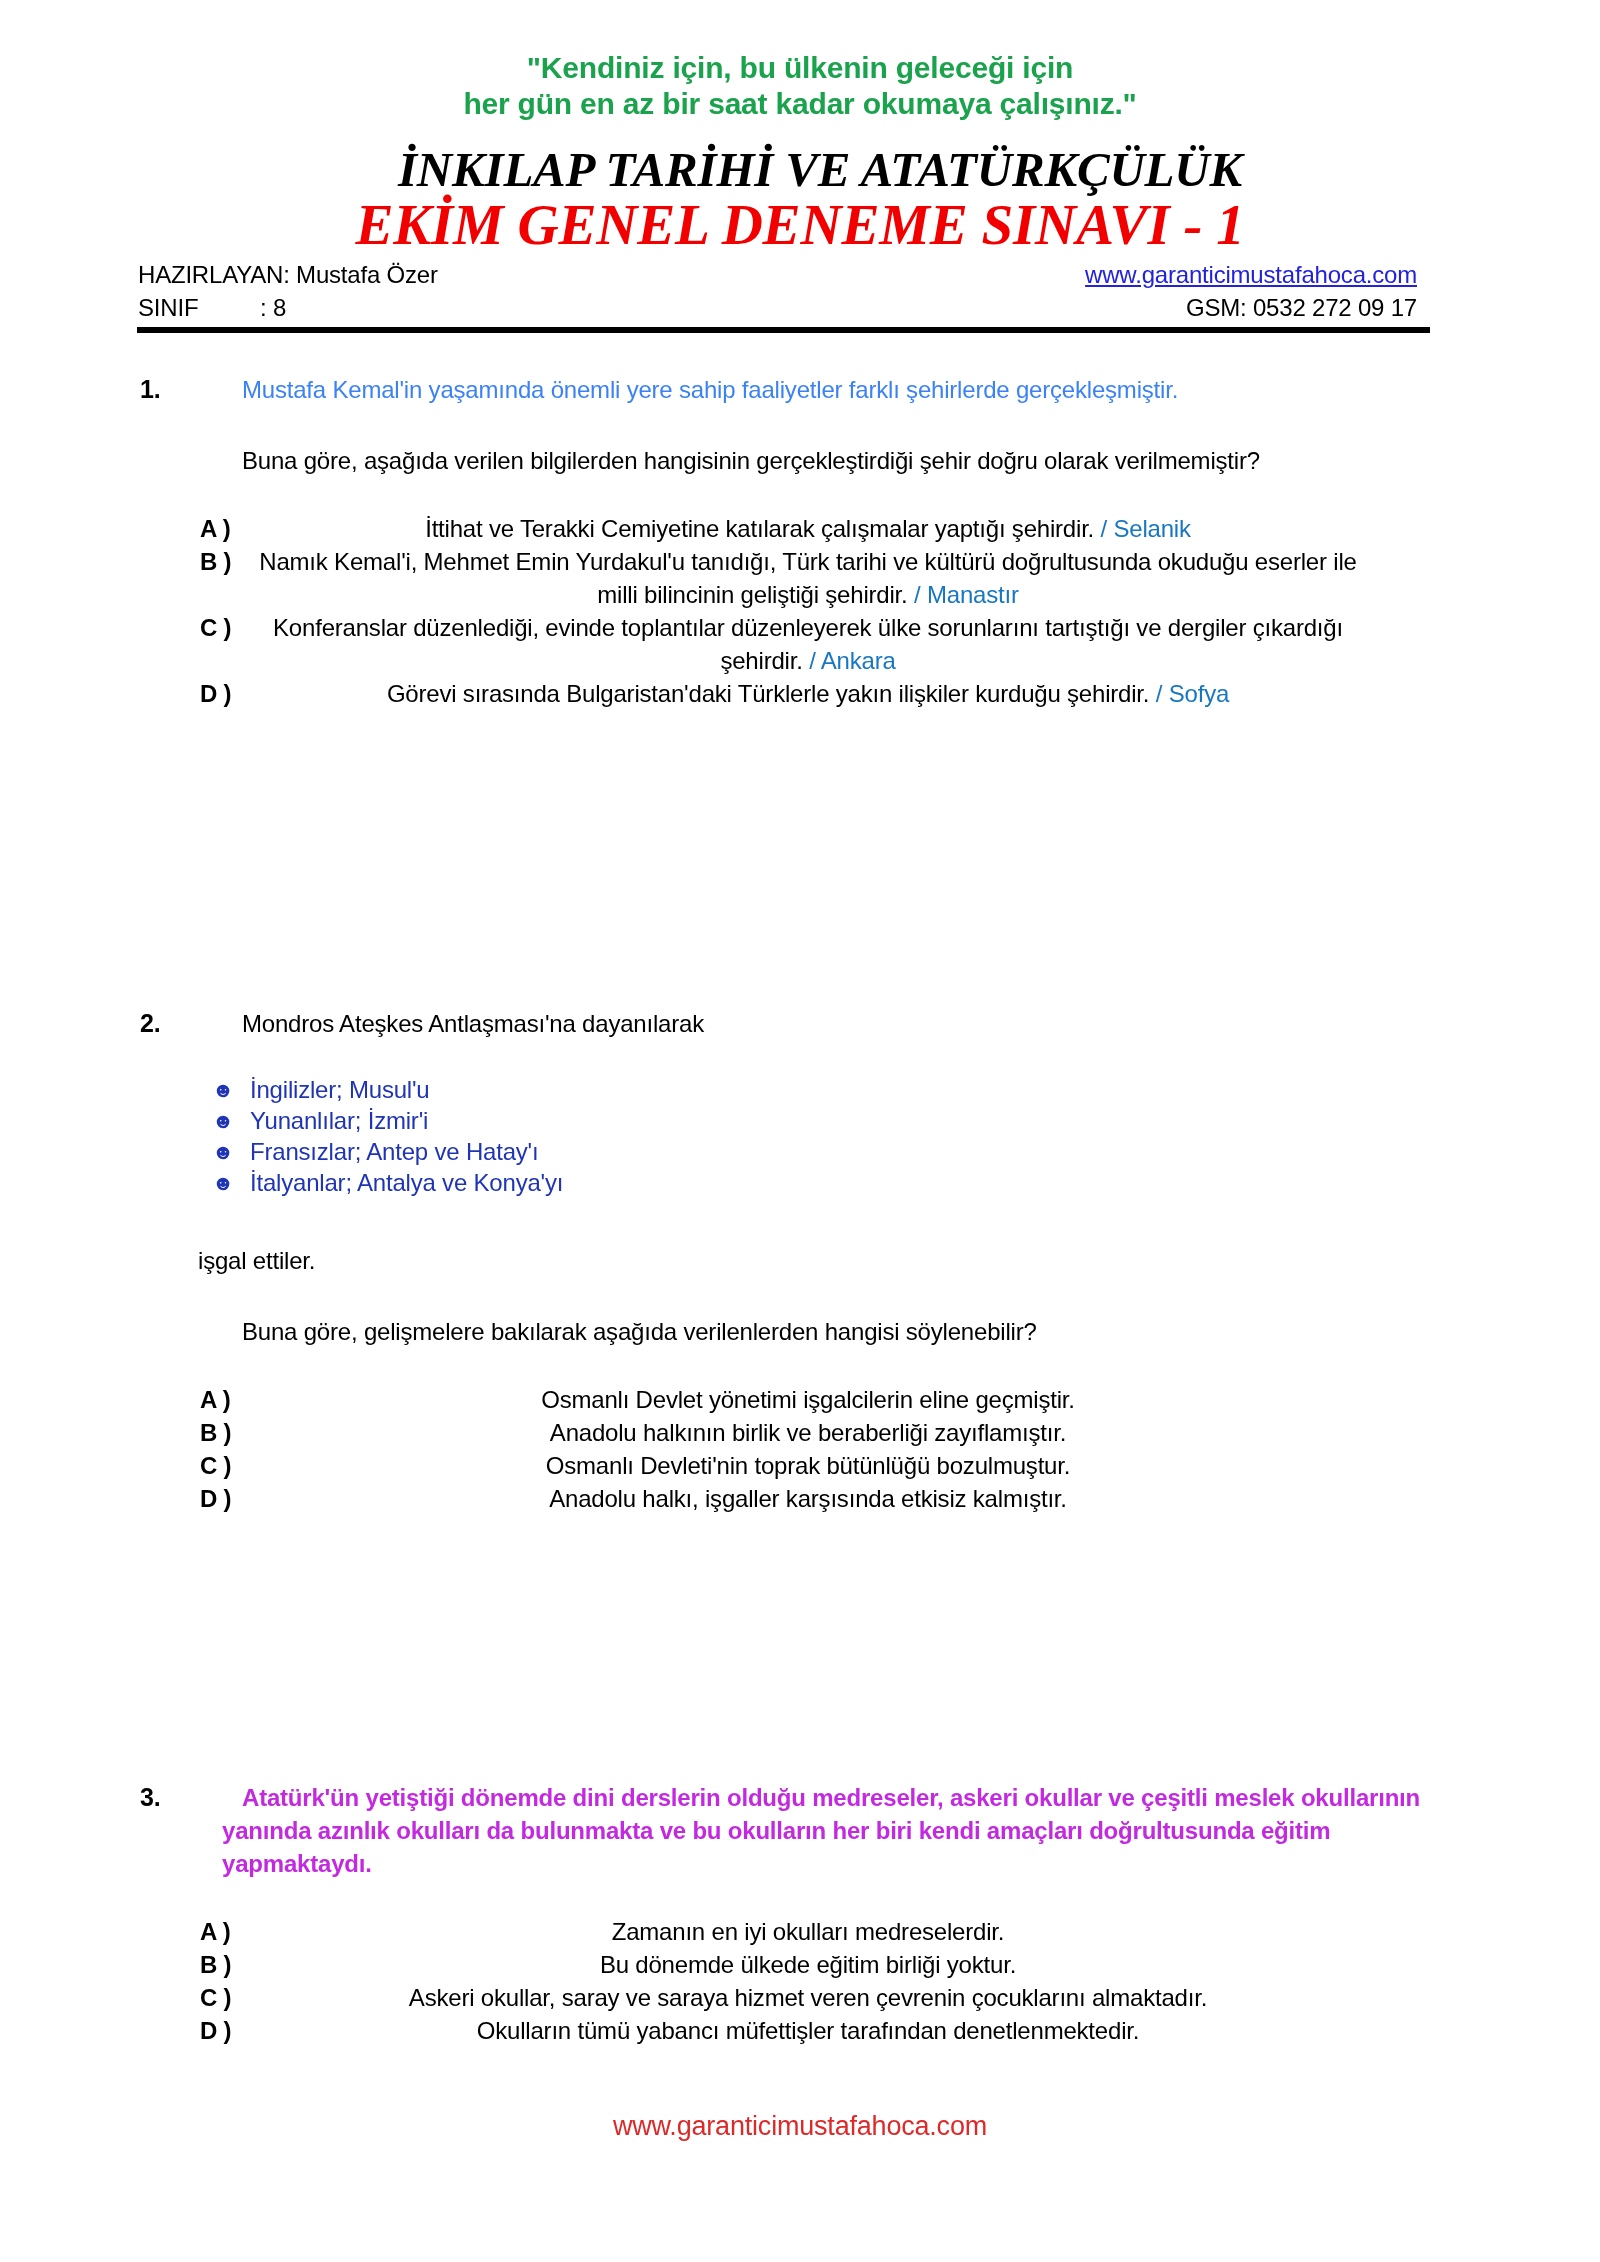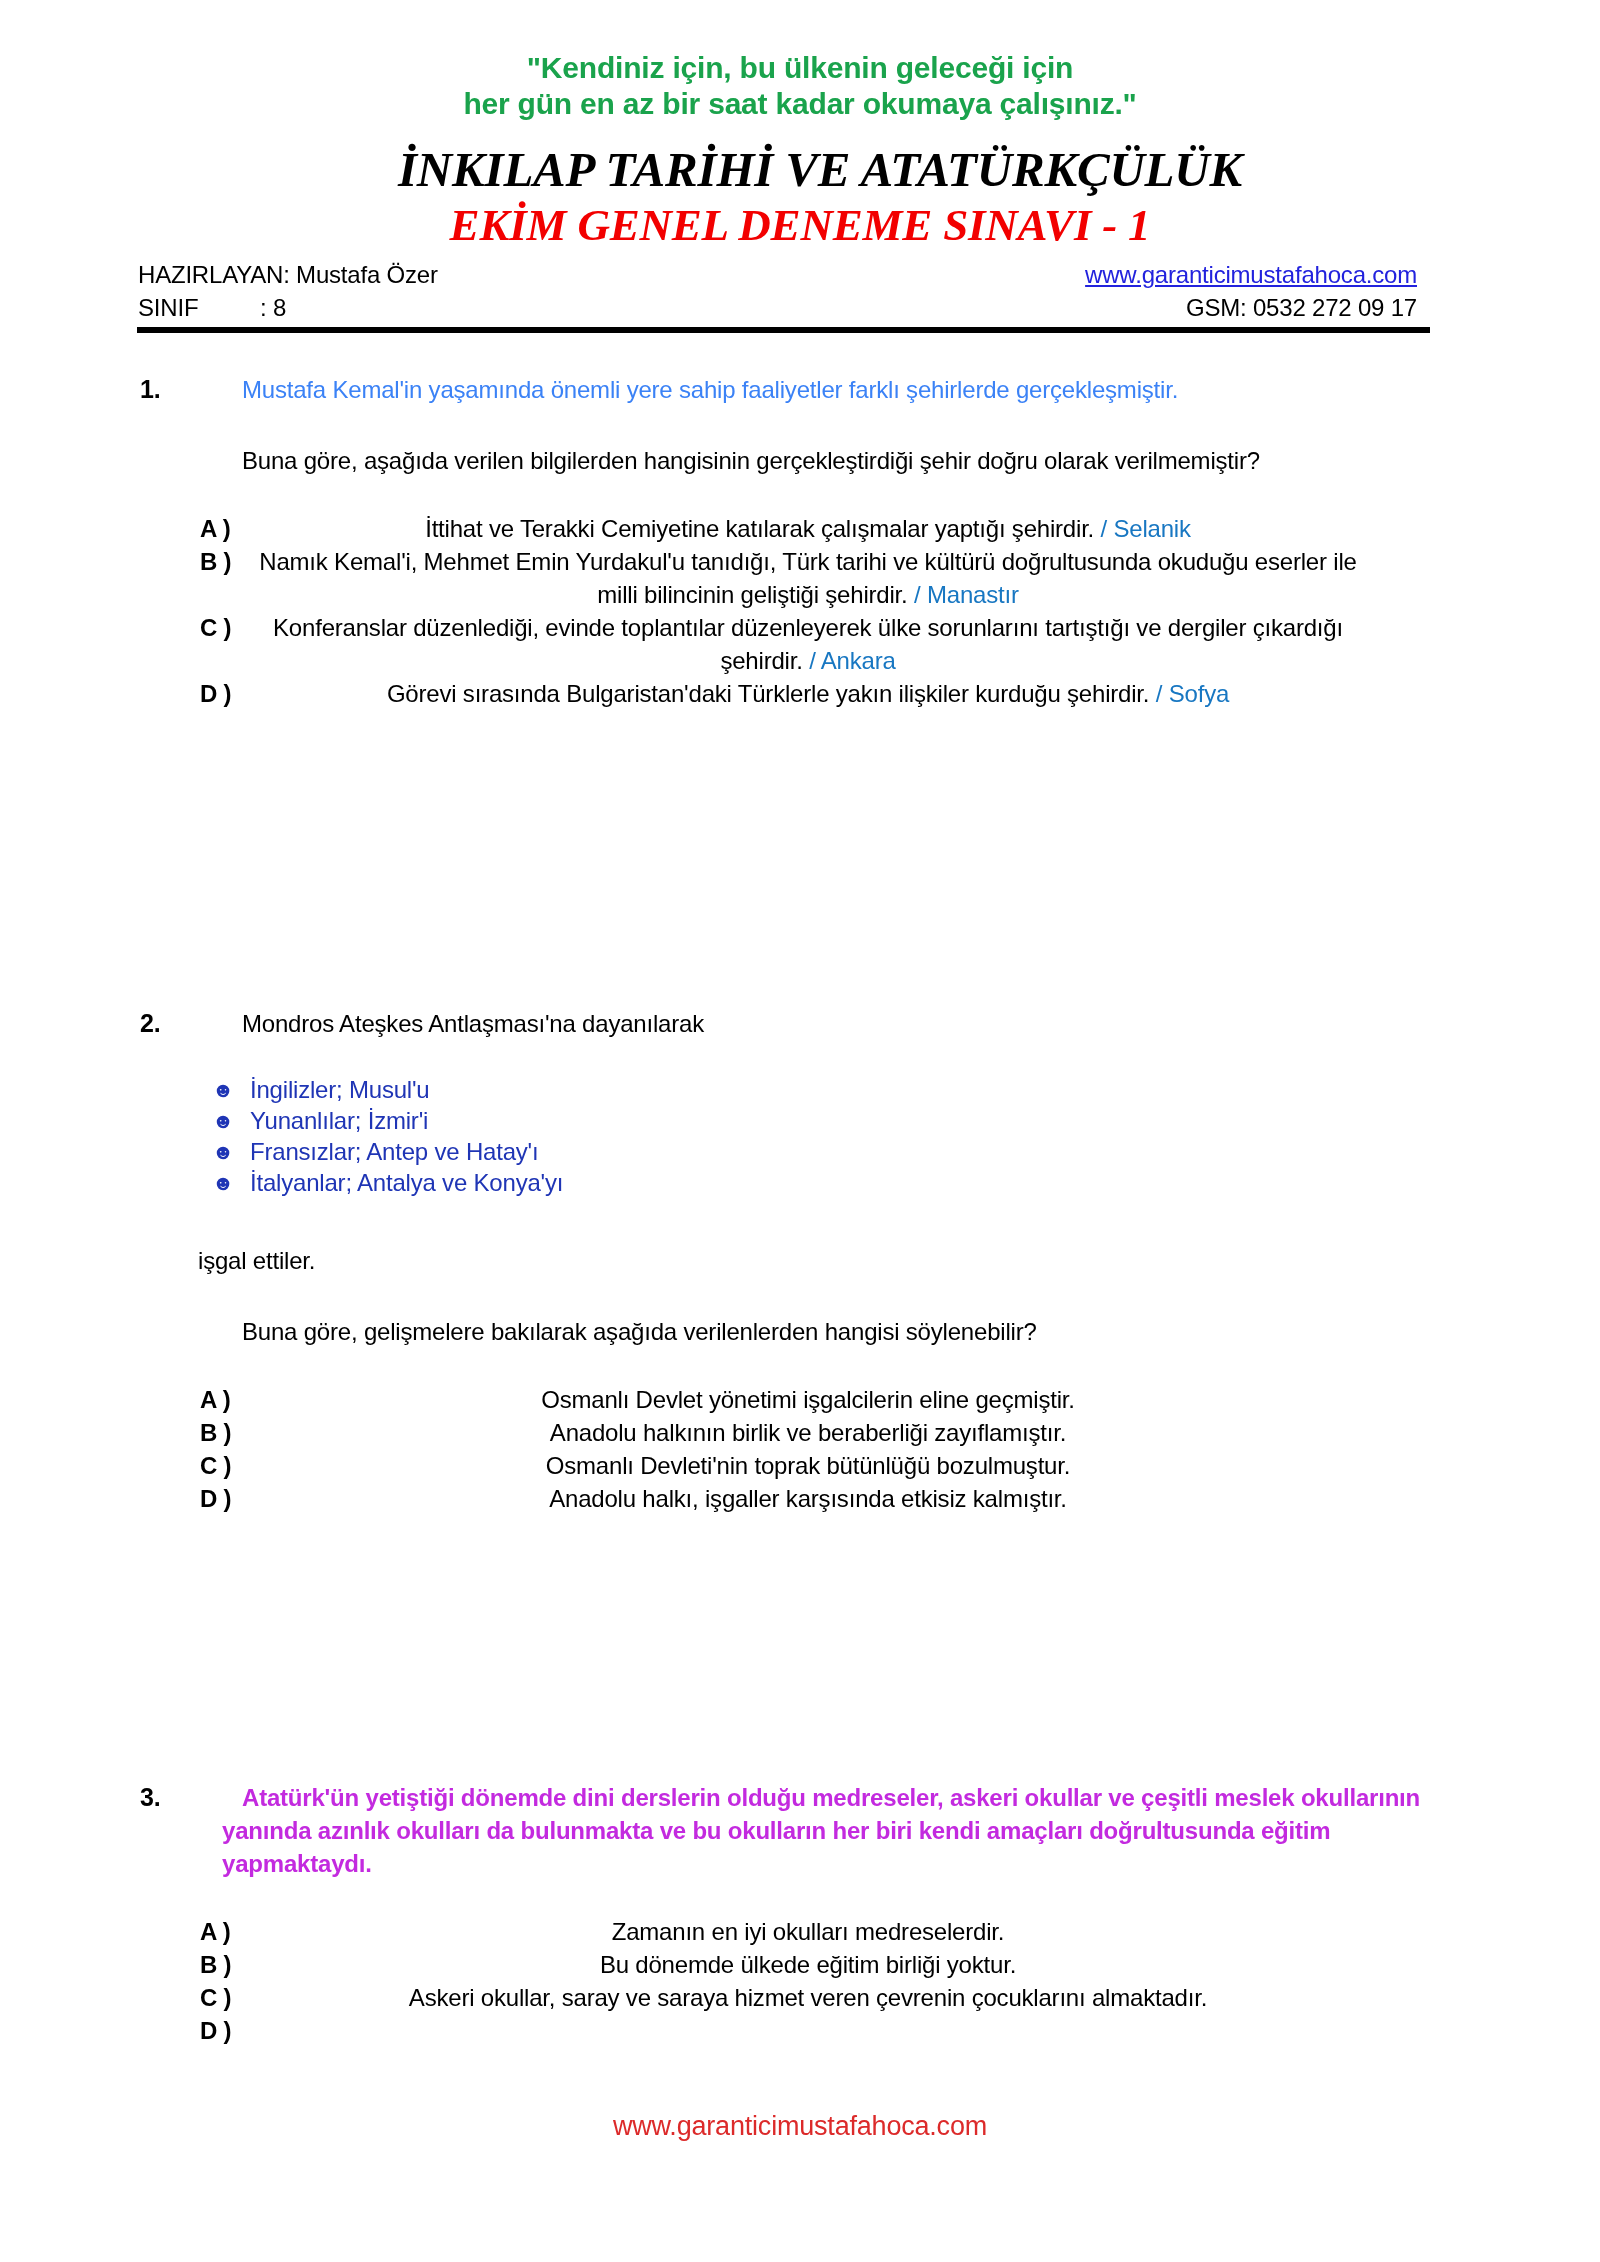--- a/index.html
+++ b/index.html
@@ -32,21 +32,21 @@
     line-height: 56px;
     color: #000;
     padding-left: 40px;
   }
   .subtitle {
     margin: 2px 0 0 0;
     text-align: center;
     font-family: "Liberation Serif", "DejaVu Serif", serif;
     font-style: italic;
     font-weight: bold;
-    font-size: 45px;
+    font-size: 57px;
     line-height: 50px;
     color: #F20000;
   }
   .info {
     margin: 8px 183px 0 138px;
     font-size: 24px;
     line-height: 33px;
   }
   .info-row { display: flex; justify-content: space-between; }
   .info-label { display: inline-block; min-width: 122px; }
@@ -211,19 +211,20 @@
       <div class="option">
         <span class="opt-letter">B )</span>
         <span class="opt-body">Bu dönemde ülkede eğitim birliği yoktur.</span>
       </div>
       <div class="option">
         <span class="opt-letter">C )</span>
         <span class="opt-body">Askeri okullar, saray ve saraya hizmet veren çevrenin çocuklarını almaktadır.</span>
       </div>
       <div class="option">
         <span class="opt-letter">D )</span>
+        <span class="opt-body">Okulların tümü yabancı müfettişler tarafından denetlenmektedir.</span>
       </div>
     </div>
   </section>
 
   <div class="footer">www.garanticimustafahoca.com</div>
 
 </div>
 
 </body></html>

